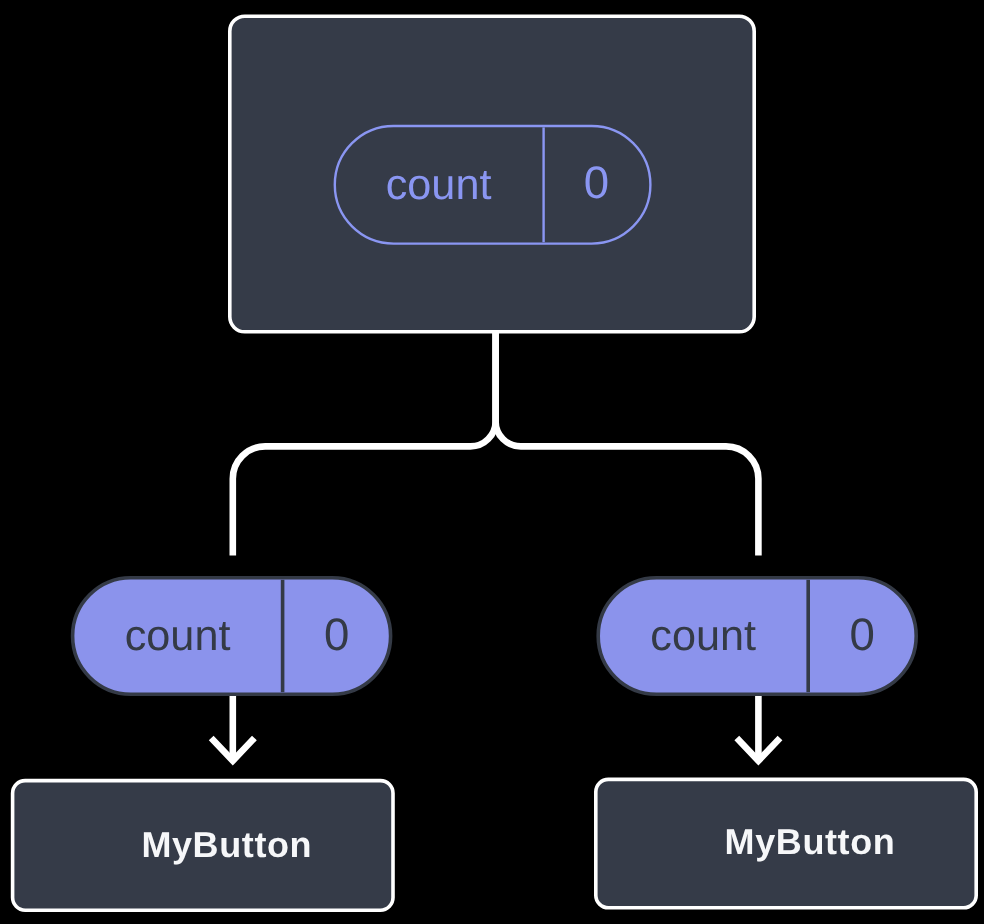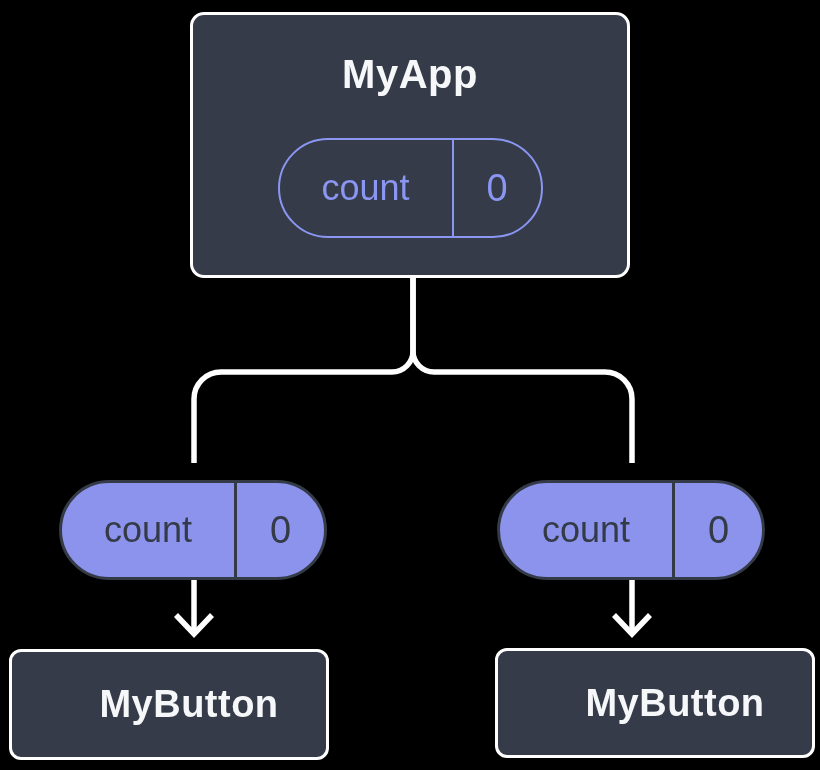--- a/index.html
+++ b/index.html
@@ -53,21 +53,21 @@
   }
   .node.leaf.left  { left: 9px;   top: 649px; width: 320px; height: 111px; }
   .node.leaf.right { left: 495px; top: 648px; width: 320px; height: 110px; }
   .node-title {
     color: var(--node-text);
     font-size: 40px;
     font-weight: 600;
     letter-spacing: 0.5px;
     white-space: nowrap;
   }
-  .leaf .node-title { font-size: 38px; margin-left: 40px; }
+  .leaf .node-title { font-size: 30px; margin-left: 40px; }
   .pill {
     display: flex;
     align-items: stretch;
     border-radius: 52px;
     overflow: hidden;
     font-size: 36px;
     margin-top: 17px;
   }
   .pill .pill-name {
     width: 172px;
@@ -109,21 +109,20 @@
       <line x1="194" y1="565" x2="194" y2="633"></line>
       <polyline points="176,615 194,634 212,615"></polyline>
     </g>
     <g>
       <line x1="632" y1="565" x2="632" y2="633"></line>
       <polyline points="614,615 632,634 650,615"></polyline>
     </g>
   </svg>
 
   <div class="node root">
-    <div class="node-title">MyApp</div>
     <div class="pill outline">
       <span class="pill-name">count</span>
       <span class="pill-divider"></span>
       <span class="pill-value">0</span>
     </div>
   </div>
 
   <div class="pill solid left">
     <span class="pill-name">count</span>
     <span class="pill-divider"></span>

